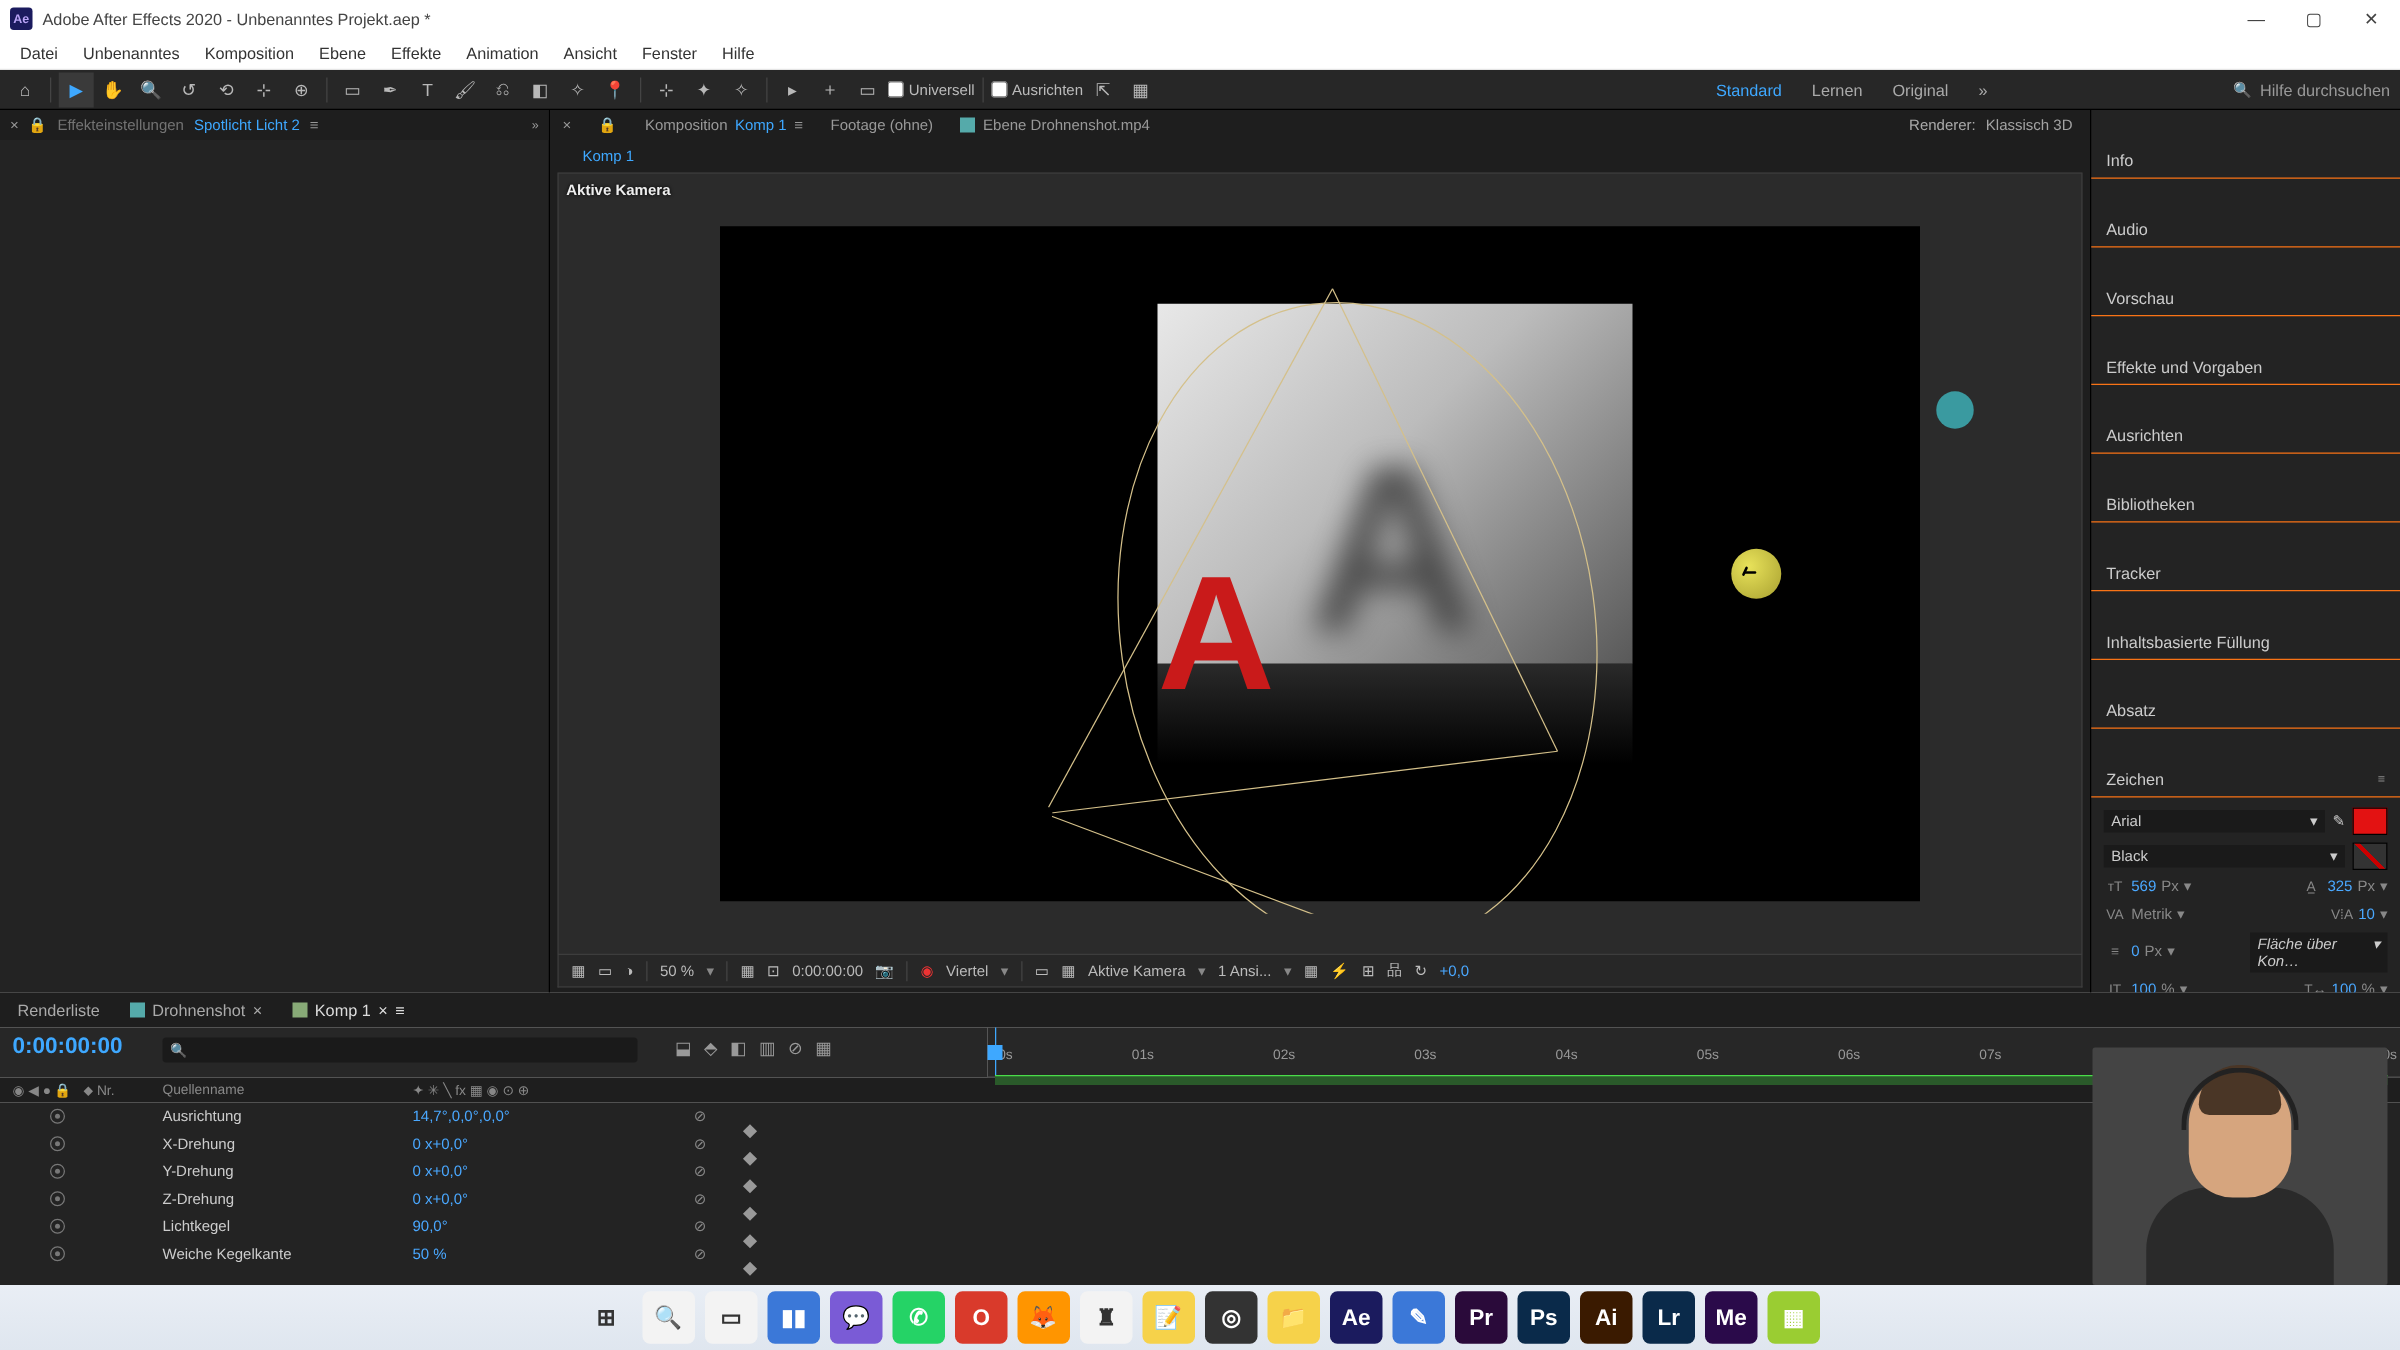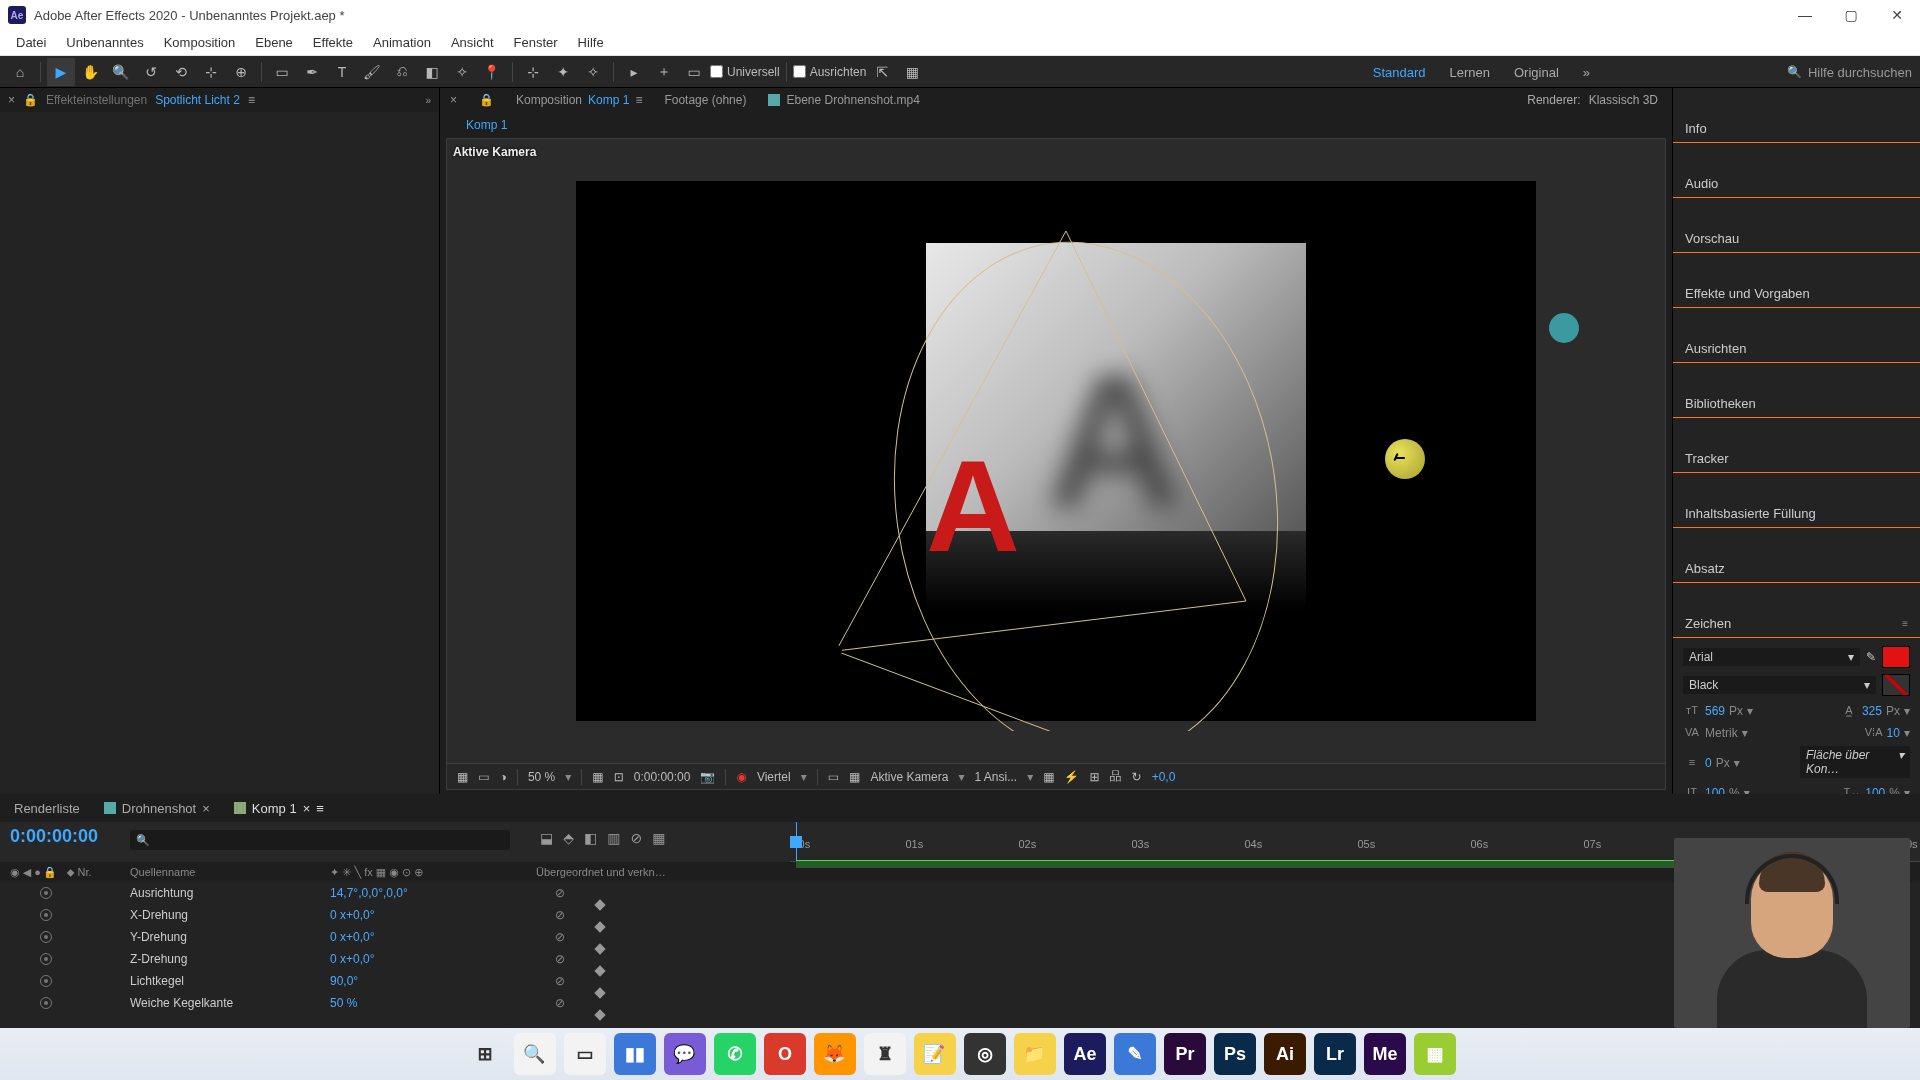--- a/index.html
+++ b/index.html
@@ -59,21 +59,21 @@
 .right-panel { width:248px; background:#232323; border-left:1px solid #000; display:flex; flex-direction:column; font-size:13px; color:#ccc;}
 .rp-item { padding:6px 12px; border-bottom:1px solid #f97316; display:flex; align-items:center;margin-top:27px;}
 .rp-item .menu-icon{ margin-left:auto; color:#888; font-size:10px;}
 .char-panel { padding:8px 10px; display:flex; flex-direction:column; gap:6px; font-size:12px;}
 .char-row { display:flex; align-items:center; gap:6px;}
 .char-row .dd{ flex:1; background:#1a1a1a; padding:2px 6px; color:#ccc; display:flex; justify-content:space-between;}
 .swatch-box{ display:flex; gap:2px; }
 .swatch-red{ width:28px;height:22px;background:#e31212;border:1px solid #000;}
 .swatch-none{ width:28px;height:22px;background:#333;position:relative;border:1px solid #000;}
 .swatch-none::after{content:"";position:absolute;left:0;top:0;right:0;bottom:0;background:linear-gradient(45deg,transparent 45%,#c00 45%,#c00 55%,transparent 55%);}
-.metric { display:flex; align-items:flex-end; gap:4px; color:#4aa8ff;}
+.metric { display:flex; align-items:flex-start; gap:4px; color:#4aa8ff;}
 .metric .ico{ width:18px; height:16px; color:#888; font-size:11px; display:flex; align-items:center; justify-content:center;}
 .metric .unit{ color:#888;}
 .metric-grey{ color:#888;}
 .text-styles { display:flex; gap:8px; font-size:15px; color:#bbb;}
 .text-styles span{ width:20px; text-align:center;}
 
 .timeline-area { height:286px; background:#e5e5e5; display:flex; flex-direction:column;}
 .tl-tabs { height:28px; background:#1e1e1e; display:flex; align-items:center; padding:0 14px; gap:24px; font-size:13px; color:#aaa;}
 .tl-tabs .tlt { display:flex; align-items:center; gap:6px;}
 .tl-tabs .tlt.active{ color:#ddd;}
@@ -436,21 +436,20 @@
         <span class="tick" style="left:99%">10s</span>
       </div>
       <div class="playhead"></div>
       <div class="work-area"></div>
     </div>
   </div>
   <div class="tl-cols">
     <div class="c1"><span>◉ ◀ ● 🔒 &nbsp; ⬥</span>&nbsp;<span>Nr.</span></div>
     <div class="c2">Quellenname</div>
     <div class="c3">✦ ✳ ╲ fx ▦ ◉ ⊙ ⊕</div>
-    <div class="c4">Übergeordnet und verkn…</div>
   </div>
   <div class="layer-rows" id="layer-rows">
       <div class="layer-row">
         <div class="sw">
           <div class="stop"></div>
         </div>
     <div class="nm">Ausrichtung</div>
     <div class="val">14,7°,0,0°,0,0°</div>
     <div class="par">⊘</div>
     <div class="track">

